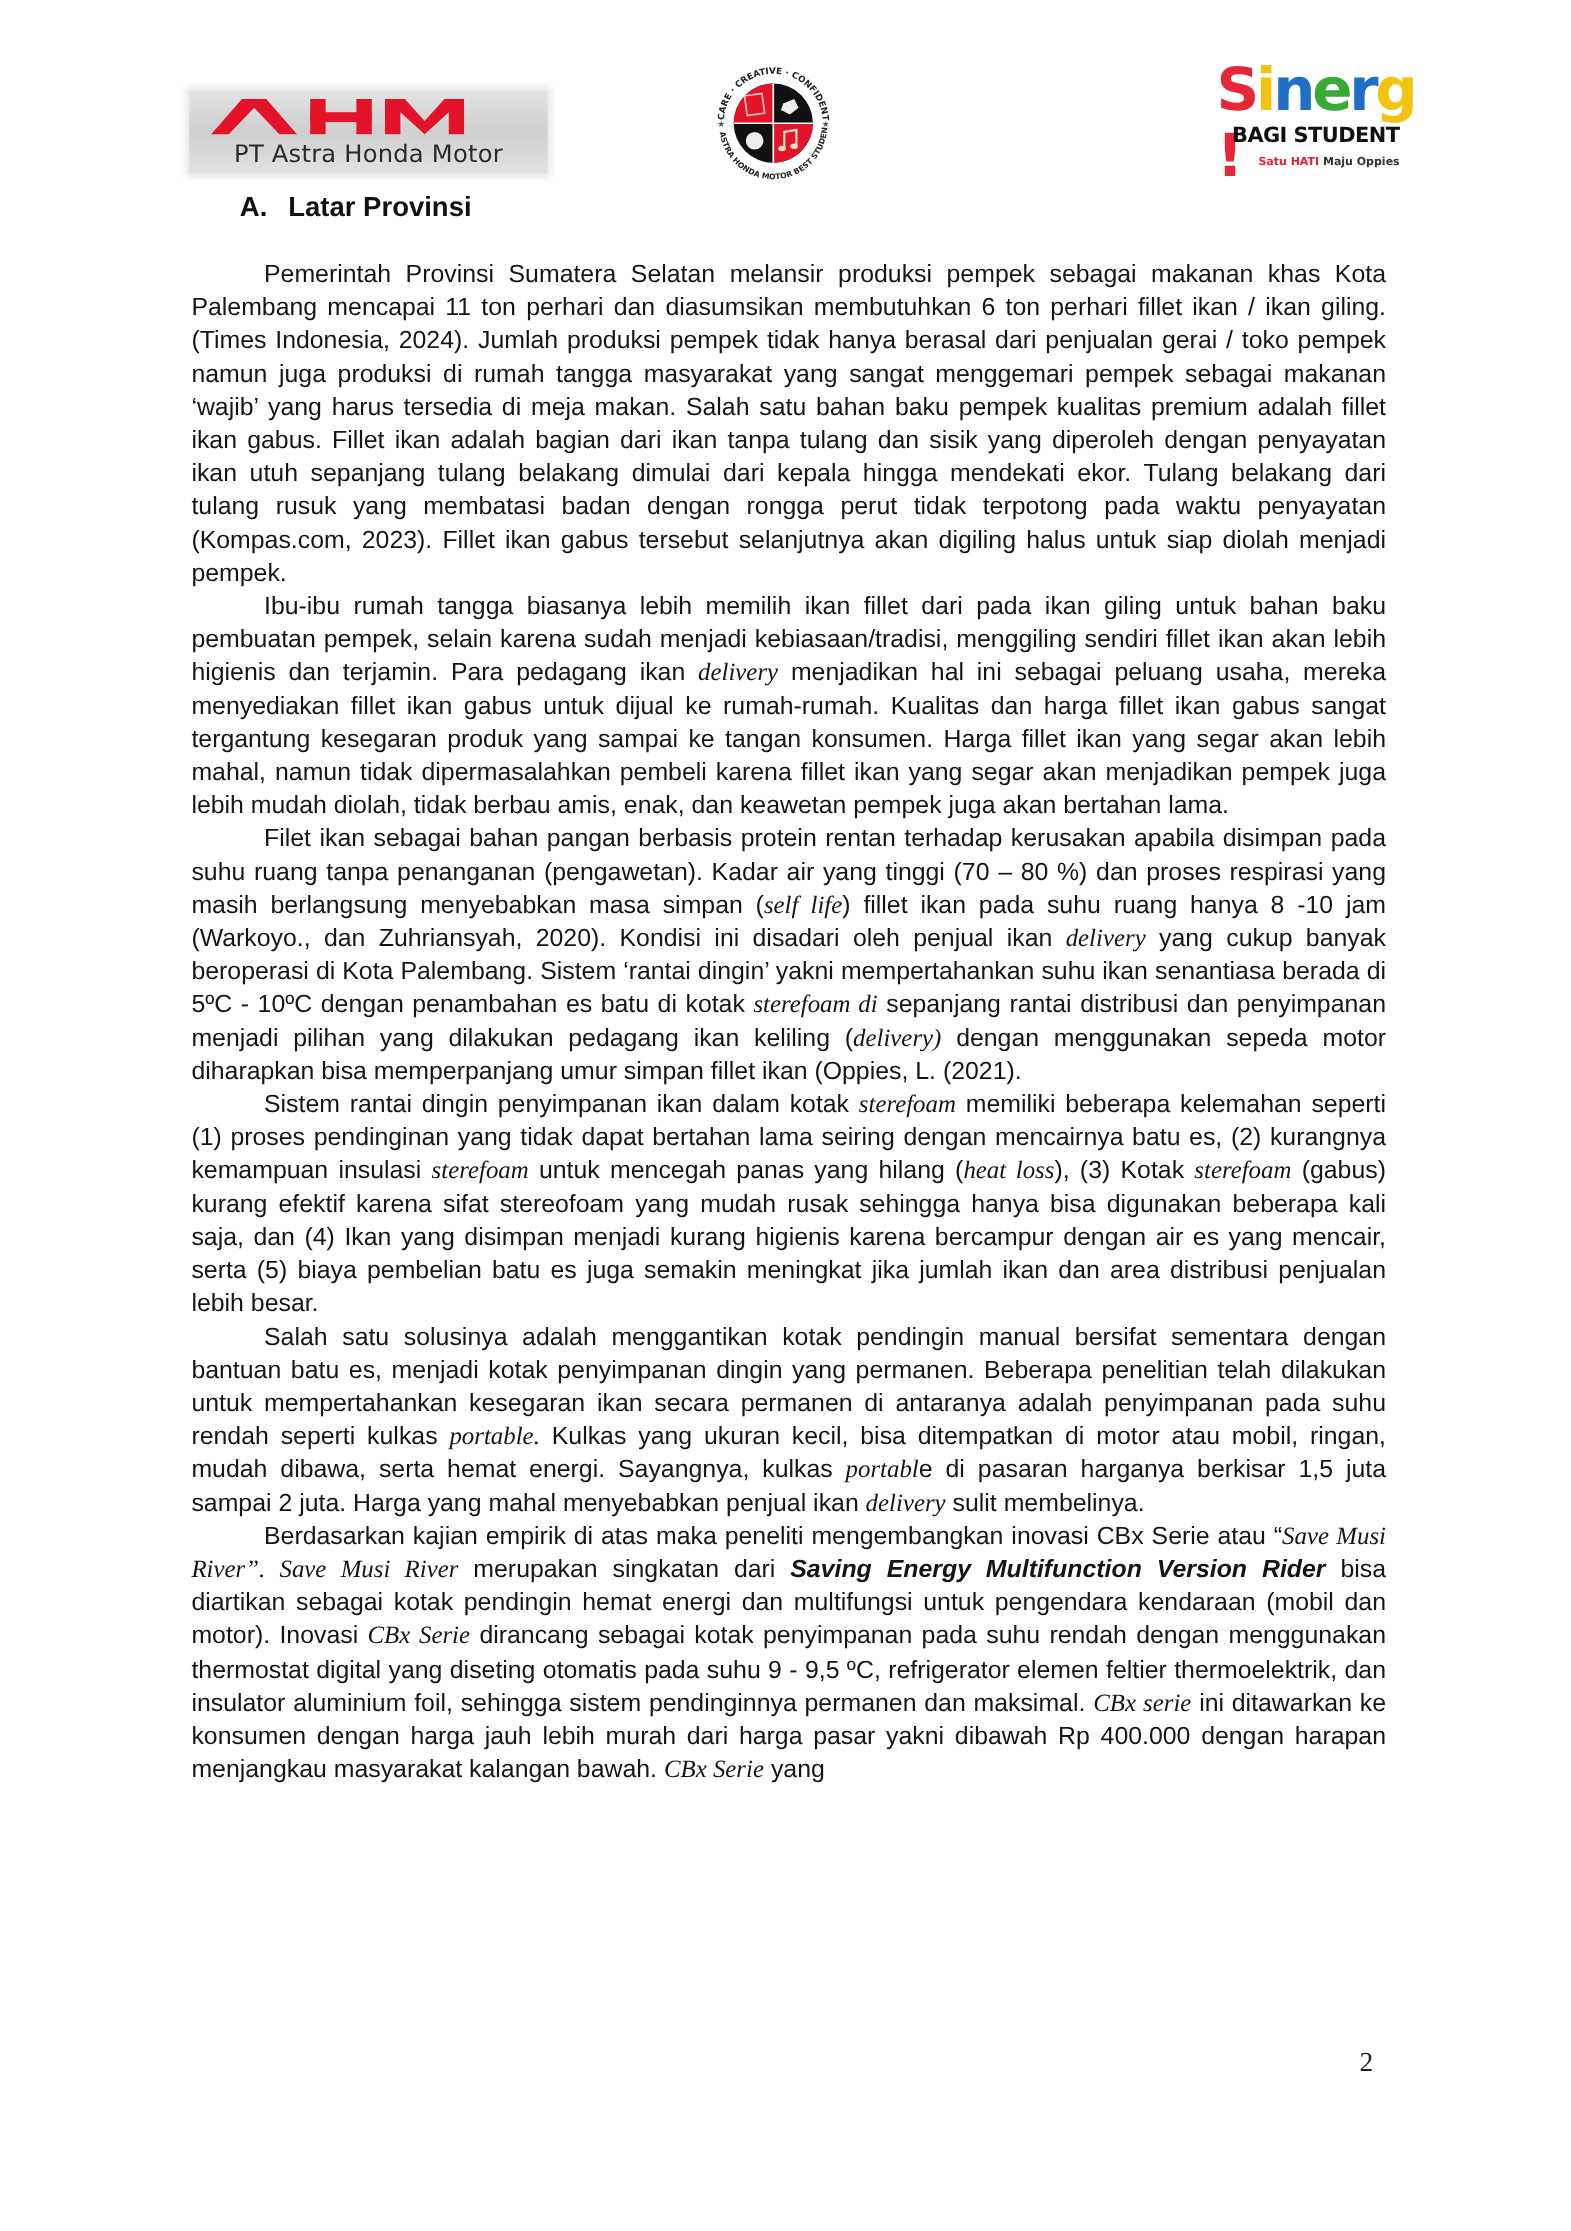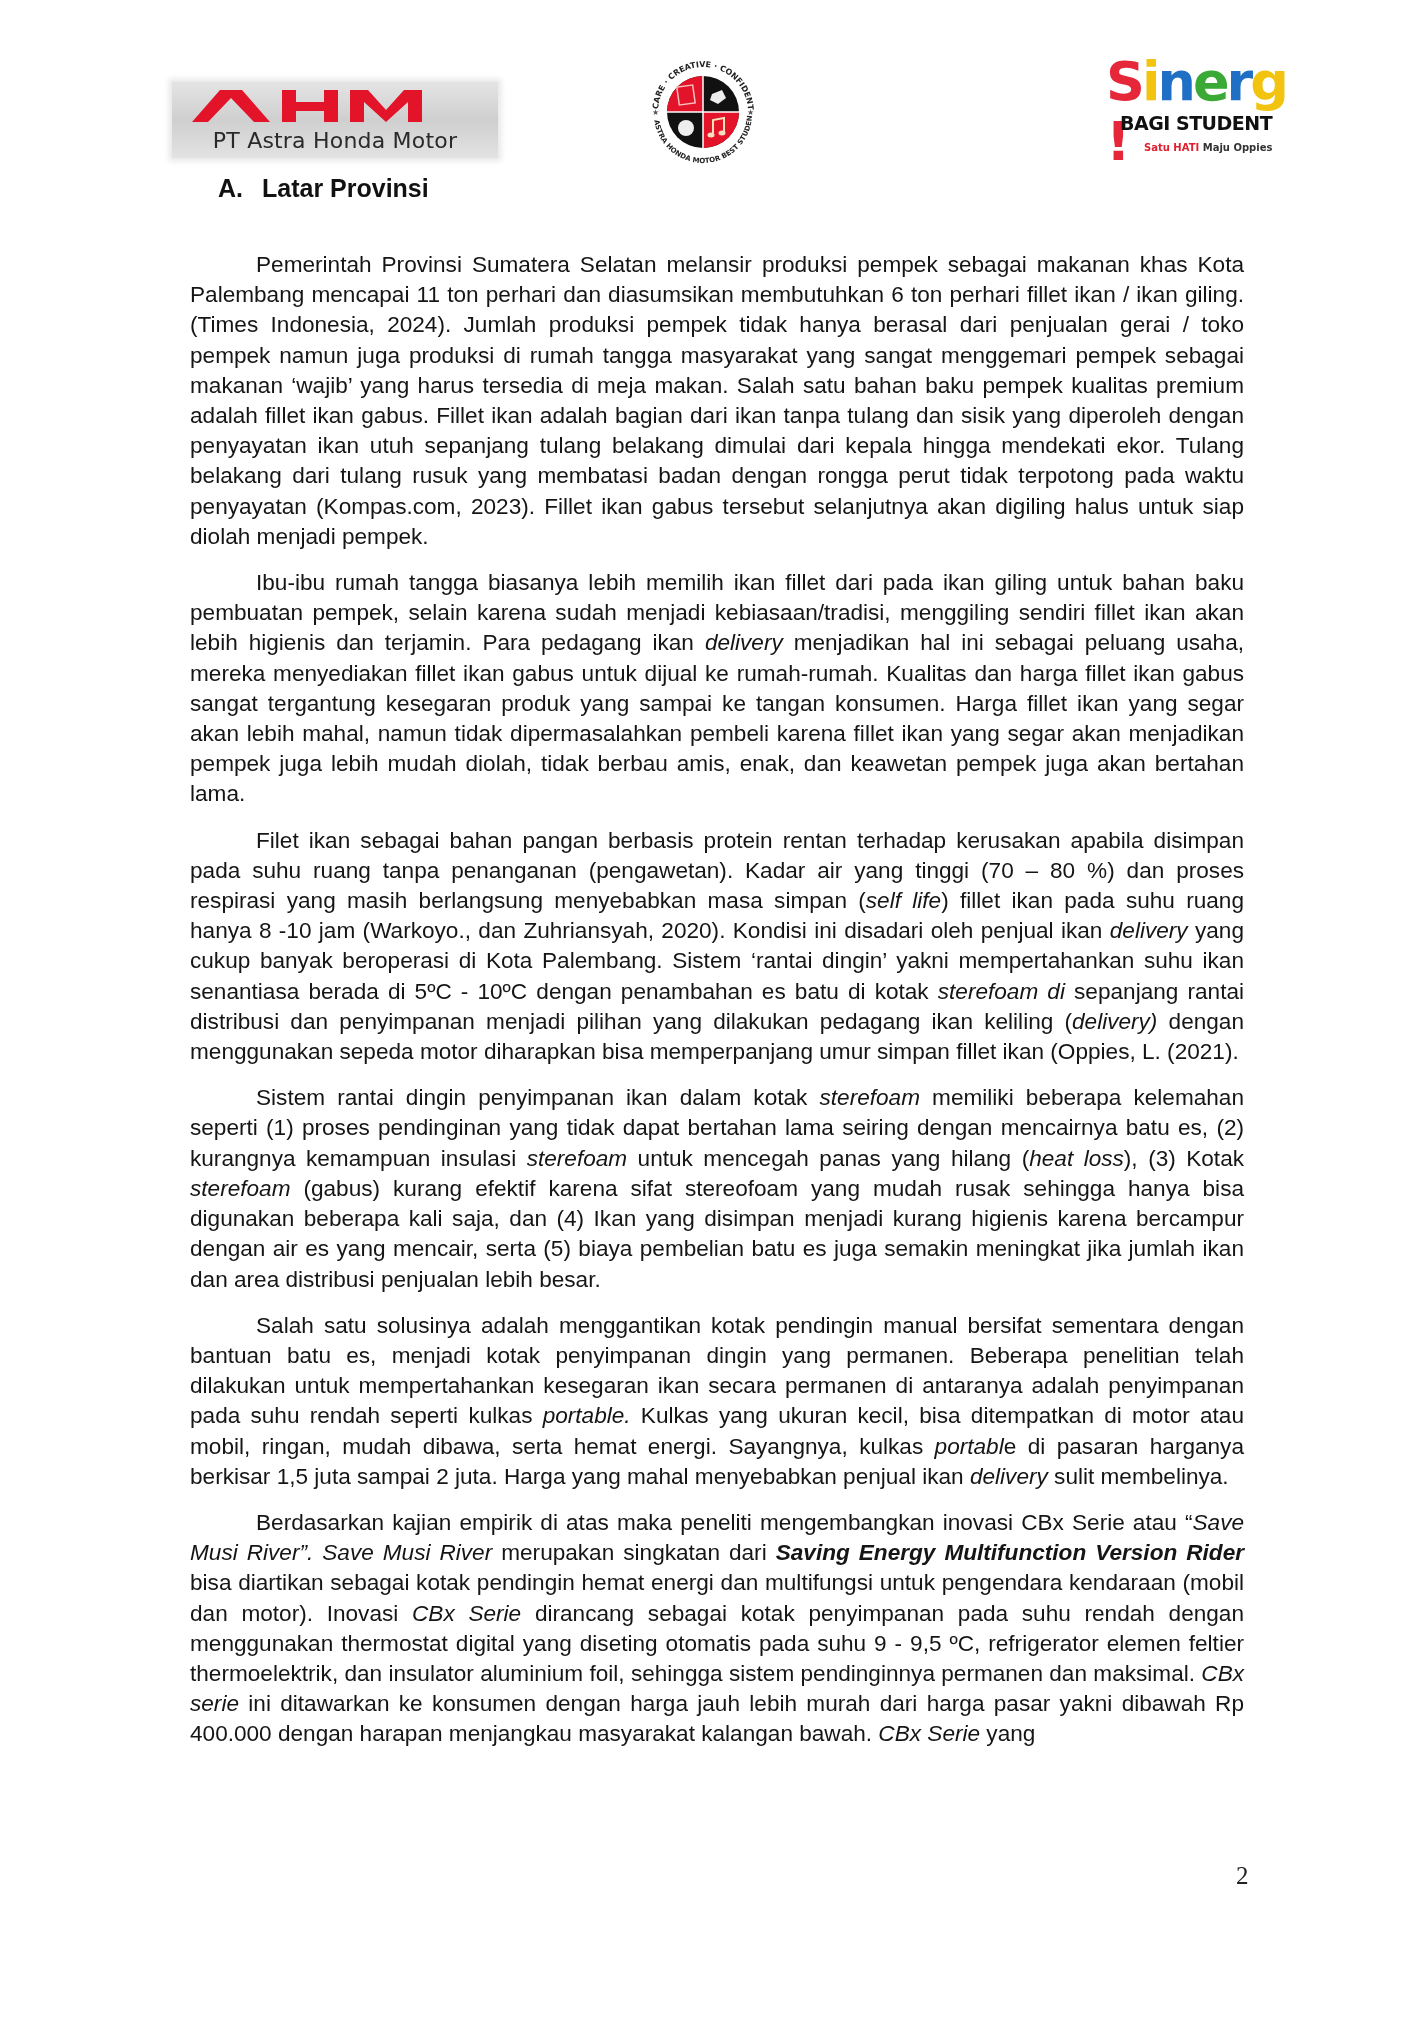--- a/index.html
+++ b/index.html
@@ -30,22 +30,22 @@
 
   
   .heading { position: absolute; left: 218px; top: 174px; font-size: 25px; font-weight: bold; color: #111;
              font-family: "Liberation Sans", sans-serif; }
   .heading .num { display: inline-block; width: 44px; }
 
   
   .body { position: absolute; left: 174px; top: 234px; width: 1086px;
           font-family: "Liberation Sans", sans-serif; font-size: 22.6px; line-height: 30.2px;
           color: #151515; text-align: justify; }
-  .body p { margin: 16px; text-indent: 66px; }
-  .body .i { font-style: italic; }
+  .body p { margin: 0; text-indent: 66px; }
+  .body .i { font-style: italic; font-family: Liberation Serif, serif; }
   .body .bi { font-style: italic; font-weight: bold; }
 
   .page-number { position: absolute; left: 1236px; top: 1862px; font-family: "Liberation Serif", serif;
                  font-size: 25px; color: #222; }
 </style>
 </head>
 <body>
 
 <div class="page">
 

